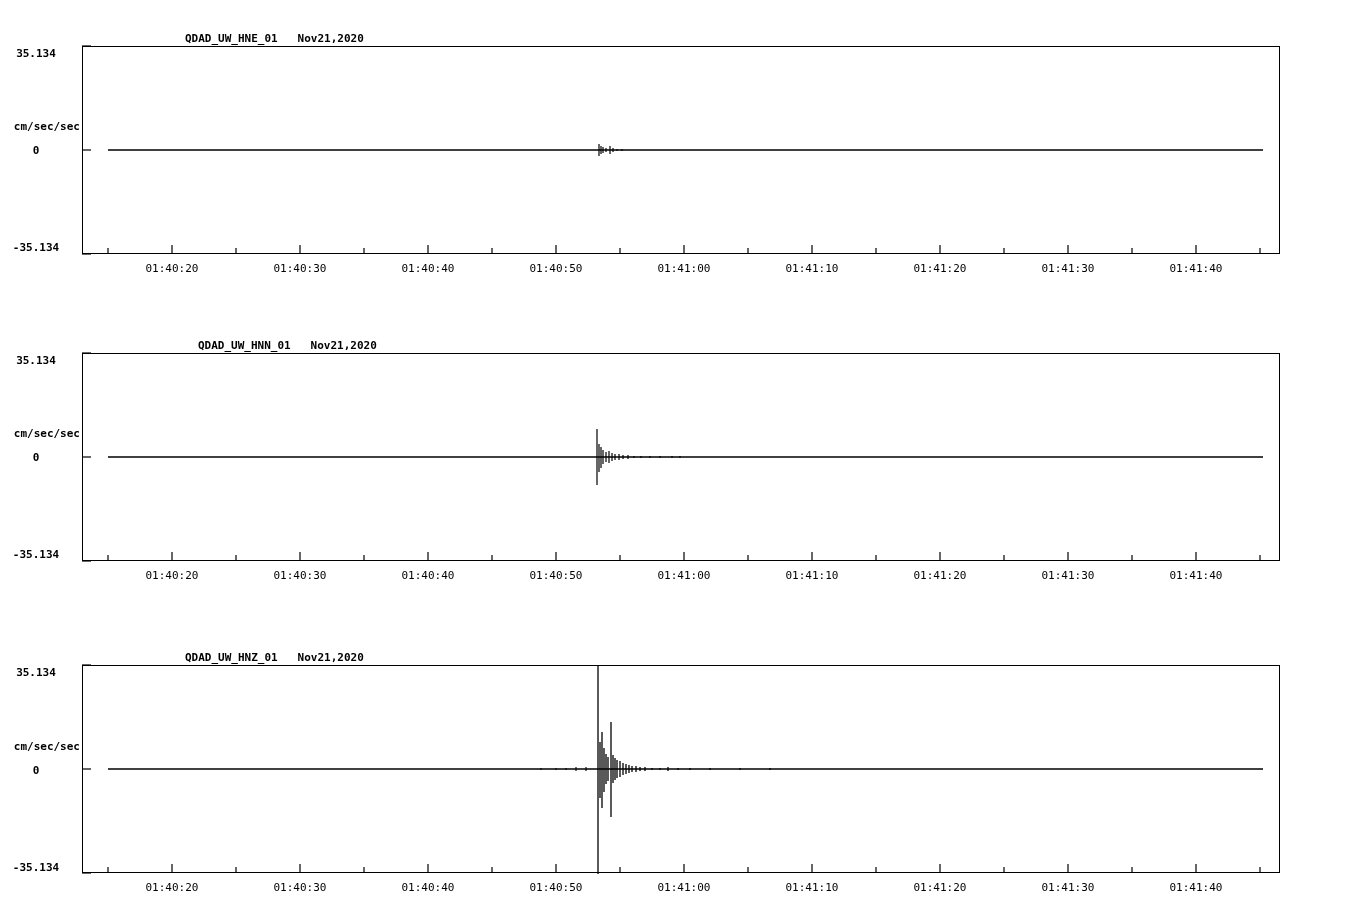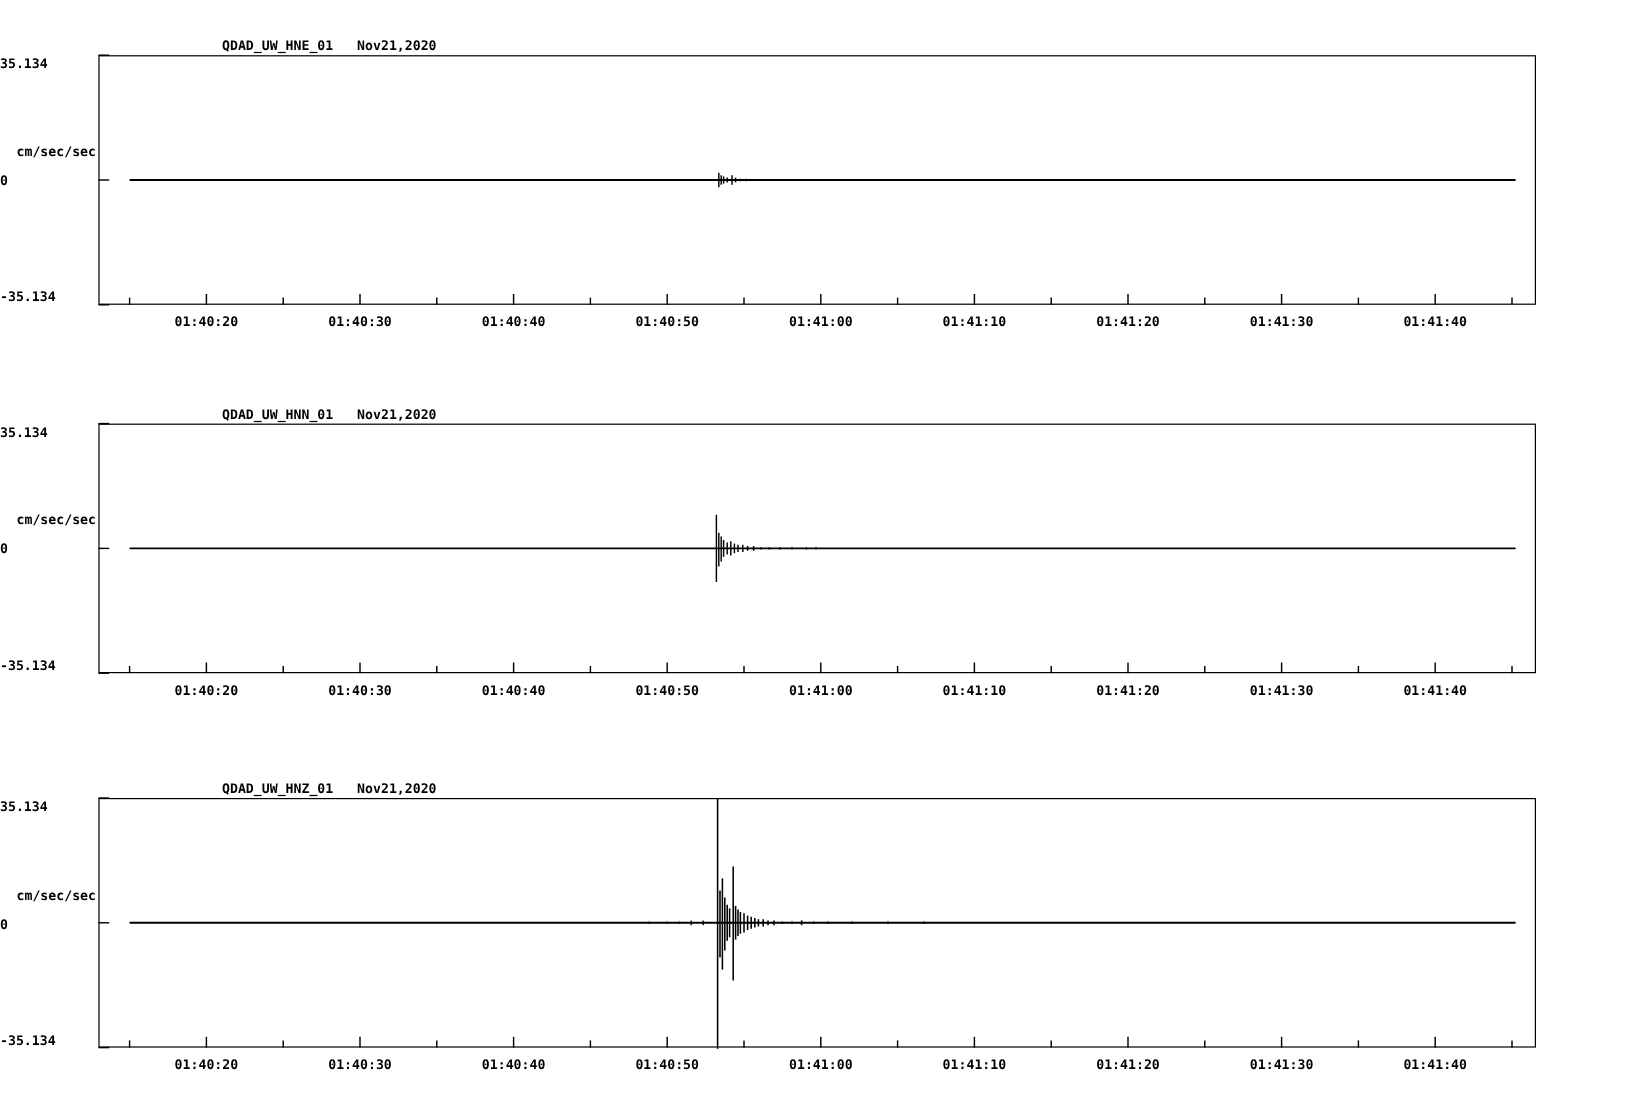--- a/index.html
+++ b/index.html
@@ -35,36 +35,36 @@
     font-size: 11px;
     font-weight: bold;
     letter-spacing: 0px;
     white-space: pre;
     font-family: "DejaVu Sans Mono", monospace;
   }
   .ylabel-top, .ylabel-bottom, .ylabel-zero {
     position: absolute;
     font-size: 11px;
     font-weight: bold;
-    text-align: left;
+    text-align: center;
     white-space: pre;
     font-family: "DejaVu Sans Mono", monospace;
   }
   .units {
     position: absolute;
     font-size: 11px;
     font-weight: bold;
     text-align: right;
     white-space: pre;
     font-family: "DejaVu Sans Mono", monospace;
   }
   .xtick-label {
     position: absolute;
     font-size: 11px;
-    font-weight: bold;
+    font-weight: normal;
     text-align: center;
     white-space: pre;
     font-family: "DejaVu Sans Mono", monospace;
   }
   svg.trace {
     position: absolute;
     left: 0;
     top: 0;
     overflow: visible;
   }
@@ -130,21 +130,21 @@
     <div class="xtick-label" style="left:378px;top:262px;width:100px;">01:40:40</div>
     <div class="xtick-label" style="left:506px;top:262px;width:100px;">01:40:50</div>
     <div class="xtick-label" style="left:634px;top:262px;width:100px;">01:41:00</div>
     <div class="xtick-label" style="left:762px;top:262px;width:100px;">01:41:10</div>
     <div class="xtick-label" style="left:890px;top:262px;width:100px;">01:41:20</div>
     <div class="xtick-label" style="left:1018px;top:262px;width:100px;">01:41:30</div>
     <div class="xtick-label" style="left:1146px;top:262px;width:100px;">01:41:40</div>
   </div>
 
   <div class="panel" style="top:306px;height:300px;">
-    <div class="panel-title" style="left:185px;top:33px;">QDAD_UW_HNN_01   Nov21,2020</div>
+    <div class="panel-title" style="left:198px;top:33px;">QDAD_UW_HNN_01   Nov21,2020</div>
     <div class="ylabel-top" style="left:0px;top:48px;width:72px;">35.134</div>
     <div class="units" style="left:0px;top:121px;width:80px;">cm/sec/sec</div>
     <div class="ylabel-zero" style="left:0px;top:145px;width:72px;">0</div>
     <div class="ylabel-bottom" style="left:0px;top:242px;width:72px;">-35.134</div>
 
     <div class="plot-frame" style="left:82px;top:47px;width:1198px;height:208px;"></div>
 
     <svg class="trace" width="1358" height="300">
       <line x1="108" y1="151" x2="1263" y2="151" stroke="#000000" stroke-width="1.6"></line>
       <g stroke="#000000" stroke-width="1.2">

